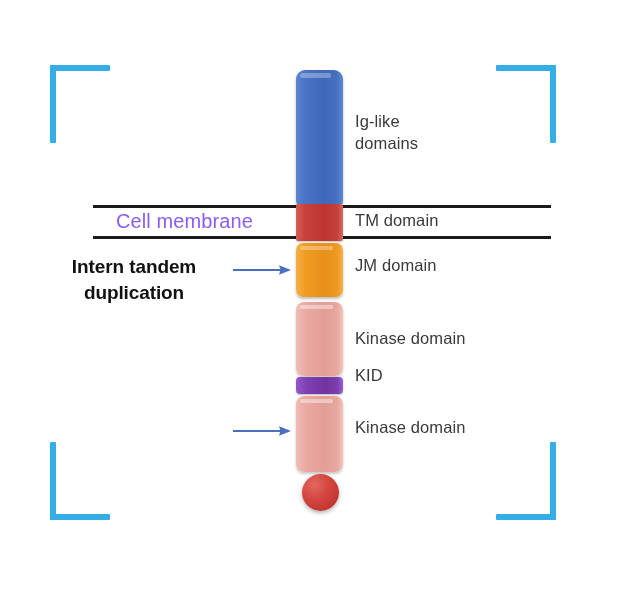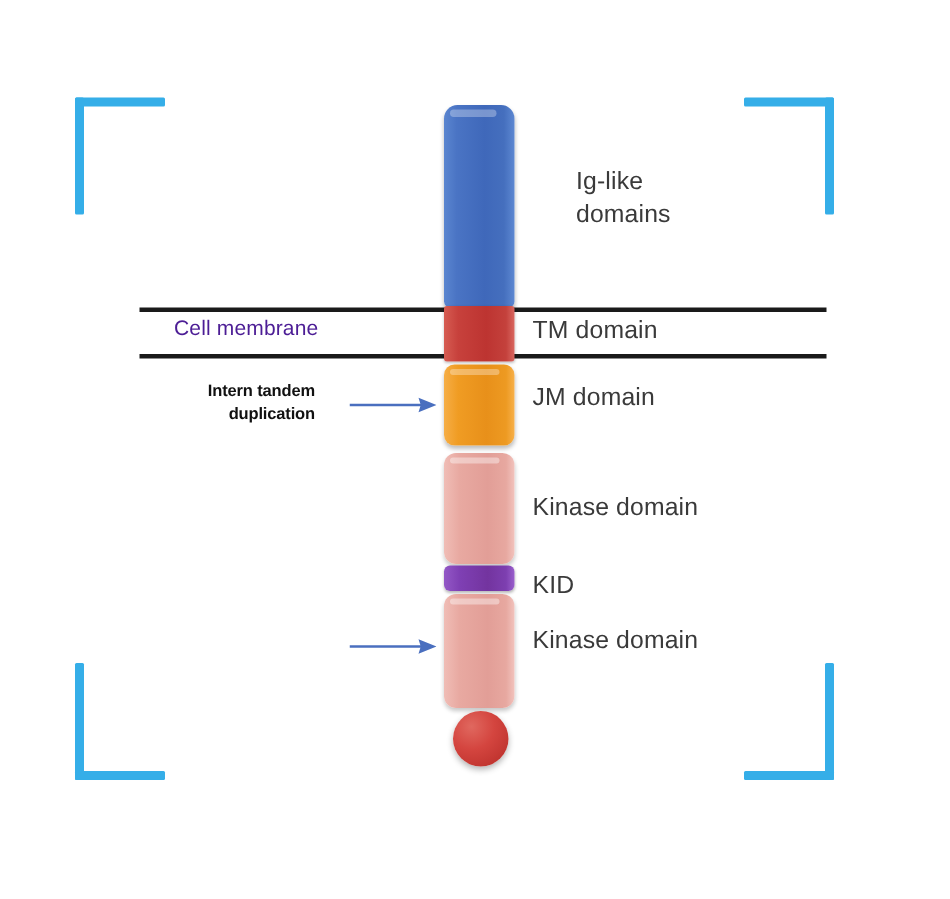--- a/index.html
+++ b/index.html
@@ -59,22 +59,22 @@
     height: 3px;
     background: #1a1a1a;
   }
   #membrane-line-top { top: 205px; }
   #membrane-line-bottom { top: 236px; }
 
   #membrane-label {
     position: absolute;
     left: 116px;
     top: 210px;
-    font-size: 14px;
-    color: #4c1d95;
+    font-size: 20px;
+    color: #8b5cf6;
     letter-spacing: 0.1px;
     white-space: nowrap;
   }
 
   
   .domain-block {
     position: absolute;
     left: 296px;
     width: 47px;
     box-sizing: border-box;
@@ -177,36 +177,36 @@
   
   .domain-label {
     position: absolute;
     left: 355px;
     font-size: 16.5px;
     color: #3a3a3a;
     line-height: 1.32;
     white-space: pre-line;
     letter-spacing: 0.1px;
   }
-  #label-ig { top: 111px; margin-left: 29px; }
+  #label-ig { top: 111px; }
   #label-tm { top: 210px; }
   #label-jm { top: 255px; }
   #label-kinase-1 { top: 328px; }
-  #label-kid { top: 380px; }
+  #label-kid { top: 365px; }
   #label-kinase-2 { top: 417px; }
   #label-cterm { top: 478px; }
 
   
   .annotation-text {
     position: absolute;
-    font-size: 11px;
+    font-size: 19px;
     font-weight: bold;
     color: #111111;
     line-height: 1.38;
-    text-align: right;
+    text-align: center;
     white-space: pre-line;
     letter-spacing: -0.1px;
   }
   #annot-itd { left: 58px; top: 254px; width: 152px; }
   #annot-point { left: 53px; top: 405px; width: 162px; }
 
   .annotation-arrow {
     position: absolute;
     width: 58px;
     height: 14px;

